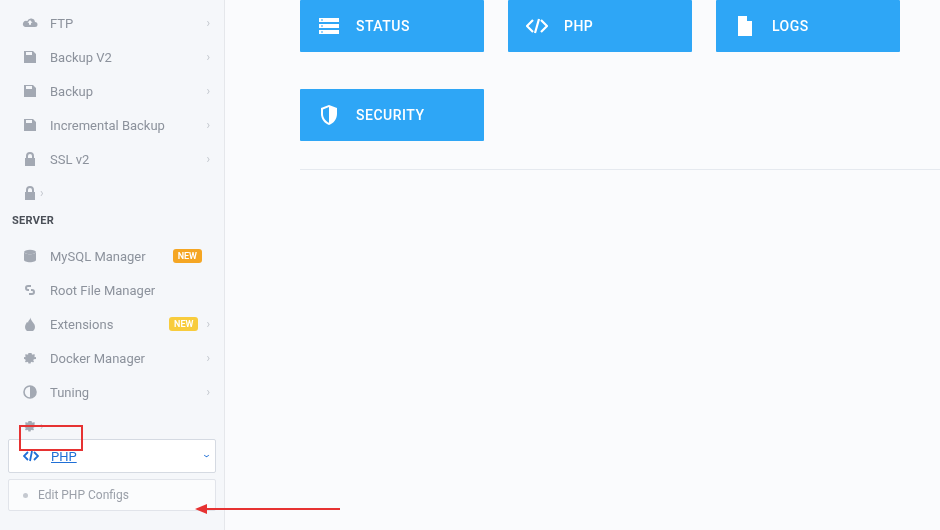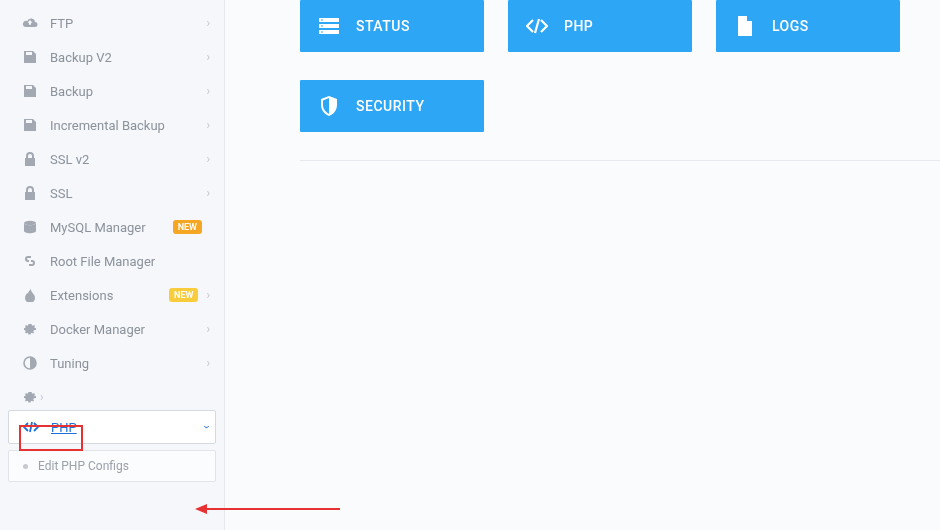--- a/index.html
+++ b/index.html
@@ -138,21 +138,21 @@
     display: flex;
     align-items: center;
     justify-content: center;
   }
   .tile-label {
     margin-left: 16px;
     font-size: 14px;
     font-weight: 500;
     letter-spacing: 0.5px;
   }
-  .row2 { margin-top: 4px; }
+  .row2 { margin-top: 13px; }
 
   .arrow {
     position: absolute;
     left: 195px;
     top: 504px;
     width: 145px;
     height: 10px;
     pointer-events: none;
   }
   .arrow-line {
@@ -228,24 +228,24 @@
     <span class="nav-label">SSL v2</span>
     <span class="nav-chevron">›</span>
   </div>
 
   <div class="nav-item">
     <span class="nav-icon">
       <svg width="12" height="14" viewBox="0 0 12 14">
           <path fill="currentColor" d="M2 6V4a4 4 0 0 1 8 0v2h1v8H1V6zm2 0h4V4a2 2 0 0 0-4 0z"></path>
         </svg>
     </span>
-    <span class="nav-label">SSL</span>
-    <span class="nav-chevron">›</span>
-  </div>
-
+    <span class="nav-chevron">›</span>
+  </div>
+
+  <div class="section-heading">SERVER</div>
 
   <div class="nav-item">
     <span class="nav-icon">
       <svg width="14" height="14" viewBox="0 0 14 14">
           <ellipse cx="7" cy="3" rx="6" ry="2.2" fill="currentColor"></ellipse>
           <path fill="currentColor" d="M1 3v4c0 1.2 2.7 2.2 6 2.2s6-1 6-2.2V3c0 1.2-2.7 2.2-6 2.2S1 4.2 1 3zm0 4v4c0 1.2 2.7 2.2 6 2.2s6-1 6-2.2V7c0 1.2-2.7 2.2-6 2.2S1 8.2 1 7z"></path>
         </svg>
     </span>
     <span class="nav-label">MySQL Manager</span>
     <span class="badge badge-orange">NEW</span>

